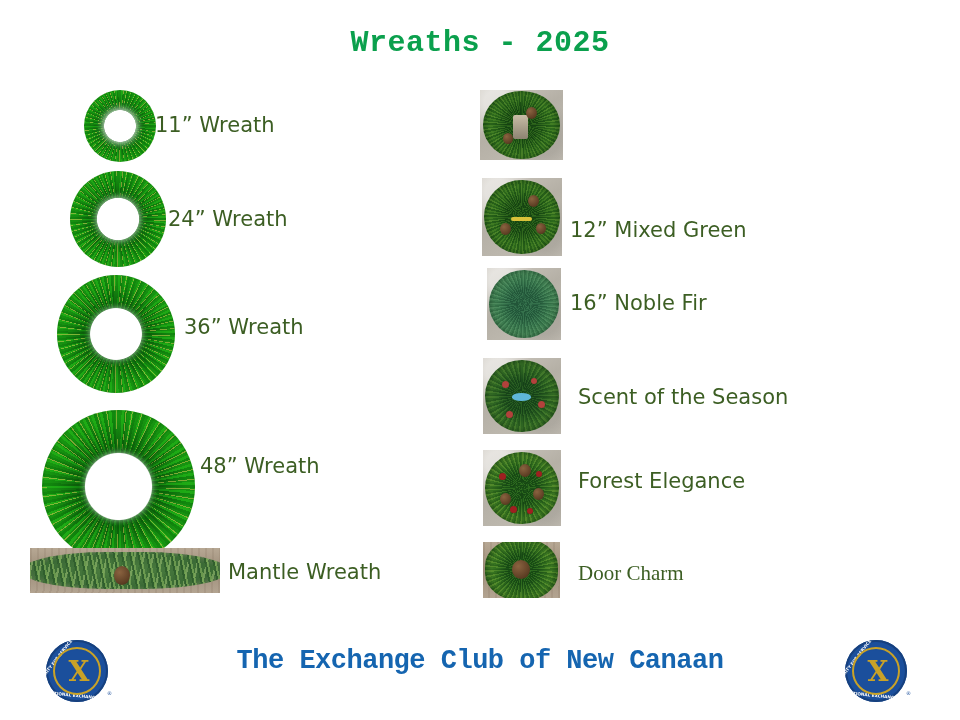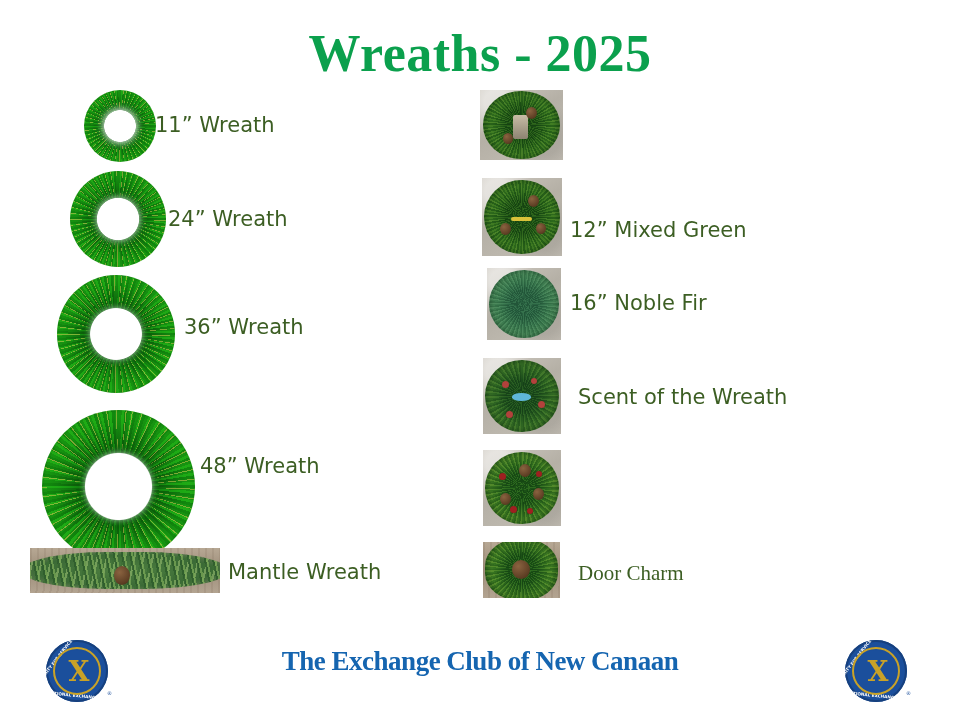--- a/index.html
+++ b/index.html
@@ -22,23 +22,23 @@
     background: #ffffff;
   }
 
   
   #slide-title {
     position: absolute;
     left: 0;
     top: 28px;
     width: 960px;
     text-align: center;
-    font-family: Liberation Serif, serif;
+    font-family: Liberation Mono, monospace;
     font-weight: bold;
-    font-size: 52px;
+    font-size: 30px;
     letter-spacing: 0.5px;
     color: #0BA04D;
     line-height: 1;
   }
 
   
   .item-label {
     position: absolute;
     font-family: "DejaVu Sans", sans-serif;
     font-size: 21px;
@@ -209,21 +209,21 @@
       radial-gradient(ellipse at 50% 50%, #4d7f40 0%, #3b6a36 60%, rgba(59,106,54,0.25) 100%);
   }
 
   
   #footer-text {
     position: absolute;
     left: 0;
     top: 648px;
     width: 960px;
     text-align: center;
-    font-family: Liberation Serif, serif;
+    font-family: Liberation Mono, monospace;
     font-weight: bold;
     font-size: 27px;
     color: #1565B0;
     letter-spacing: -0.5px;
     line-height: 1;
   }
 
   .club-logo {
     position: absolute;
     width: 62px;
@@ -334,32 +334,33 @@
   <div class="item-label" style="left:570px; top:293px;">16” Noble Fir</div>
 
   <div class="photo bg-concrete" style="left:483px; top:358px; width:78px; height:76px;">
     <div class="ring ring-scent" style="left:3%; top:3%; width:94%; height:94%;"></div>
     <div class="bow" style="left:37%; top:46%; width:24%; height:10%; background:#5FB6D8; border-radius:50%;"></div>
     <div class="berry" style="left:24%; top:30%; width:7px; height:7px; background:#b2423c;"></div>
     <div class="berry" style="left:62%; top:26%; width:6px; height:6px; background:#b2423c;"></div>
     <div class="berry" style="left:70%; top:56%; width:7px; height:7px; background:#b2423c;"></div>
     <div class="berry" style="left:30%; top:70%; width:7px; height:7px; background:#b2423c;"></div>
   </div>
-  <div class="item-label" style="left:578px; top:387px;">Scent of the Wreath</div>
+  <div class="item-label" style="left:578px; top:387px;">Scent of the Season</div>
 
   <div class="photo bg-concrete" style="left:483px; top:450px; width:78px; height:76px;">
     <div class="ring ring-forest" style="left:3%; top:3%; width:94%; height:94%;"></div>
     <div class="cone" style="left:46%; top:18%; width:12px; height:13px;"></div>
     <div class="cone" style="left:64%; top:50%; width:11px; height:12px;"></div>
     <div class="cone" style="left:22%; top:56%; width:11px; height:12px;"></div>
     <div class="berry" style="left:20%; top:30%; width:7px; height:7px;"></div>
     <div class="berry" style="left:68%; top:28%; width:6px; height:6px;"></div>
     <div class="berry" style="left:34%; top:74%; width:7px; height:7px;"></div>
     <div class="berry" style="left:56%; top:76%; width:6px; height:6px;"></div>
   </div>
+  <div class="item-label" style="left:578px; top:471px;">Forest Elegance</div>
 
   <div class="photo bg-wood" style="left:483px; top:542px; width:77px; height:56px;">
     <div class="ring ring-forest" style="left:2%; top:-8%; width:96%; height:114%; border-radius:50% / 44%;"></div>
     <div class="cone" style="left:38%; top:32%; width:18px; height:19px;"></div>
   </div>
   <div class="item-label" style="left:578px; top:563px;font-family:Liberation Serif, serif;">Door Charm</div>
 
   <div class="club-logo" style="left:46px; top:640px;">
     <div class="outer"></div>
     <div class="ringtext">

